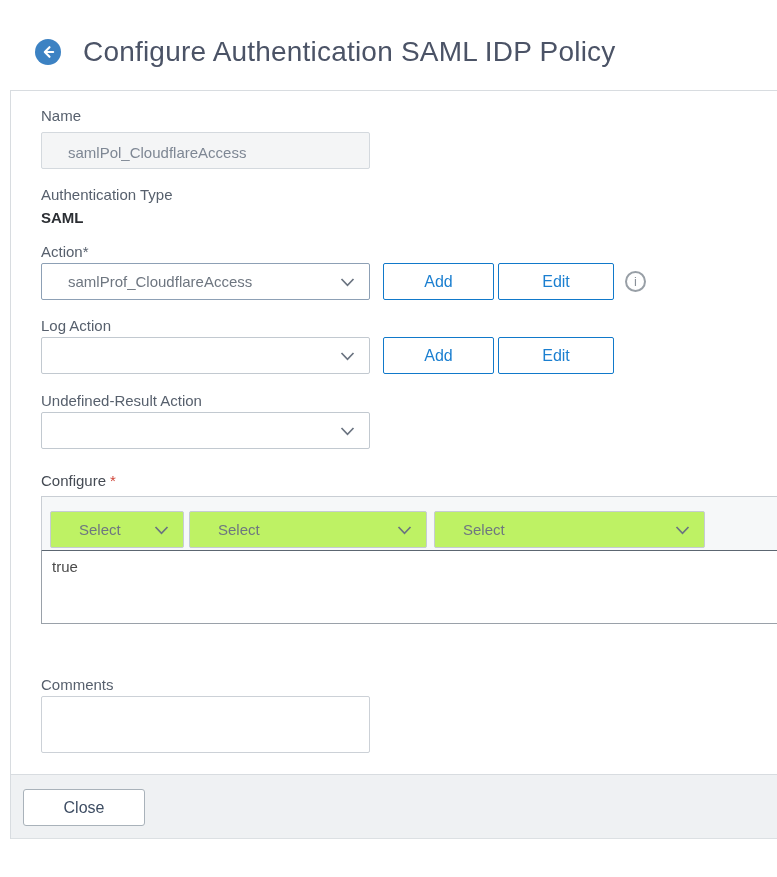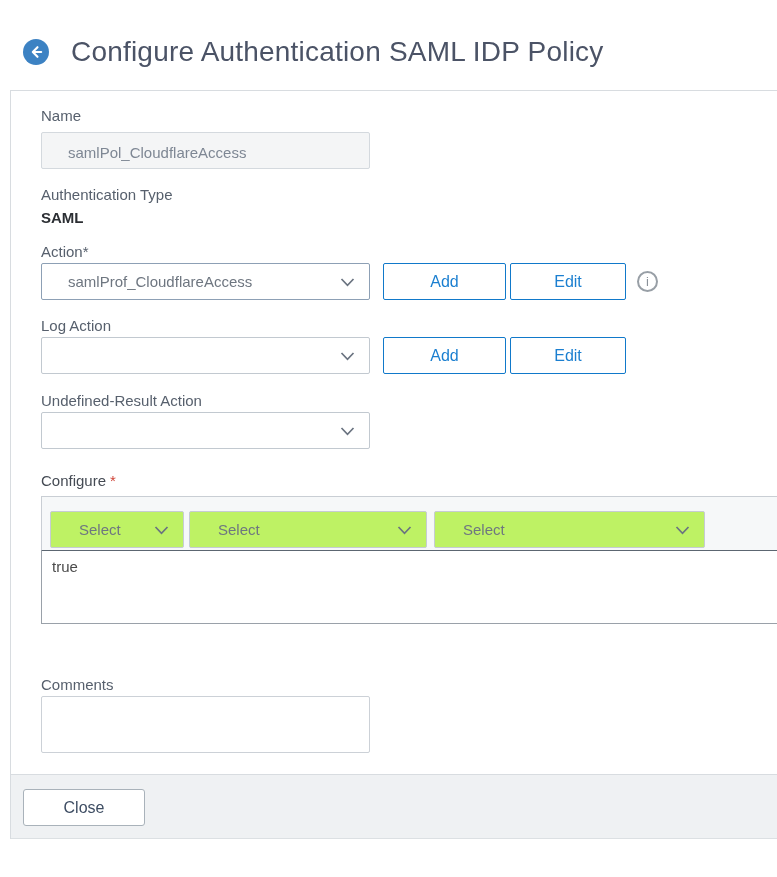--- a/index.html
+++ b/index.html
@@ -1,20 +1,20 @@
 <!DOCTYPE html>
 <html><head>
 <meta charset="utf-8">
 <style>
   * { margin: 0; padding: 0; box-sizing: border-box; }
   html, body { width: 777px; height: 877px; overflow: hidden; background: #ffffff; }
   body { font-family: "Liberation Sans", sans-serif; color: #57606d; }
 
   
-  .header { display: flex; align-items: center; padding: 31px 0 0 23px; height: 73px; }
+  .header { display: flex; align-items: center; padding: 31px 0 0 35px; height: 73px; }
   .back-btn {
     width: 26px; height: 26px; border-radius: 50%;
     background: #3c82c3; border: none; cursor: pointer;
     display: flex; align-items: center; justify-content: center; flex: 0 0 auto;
   }
   .page-title {
     margin-left: 22px; font-size: 28px; font-weight: 400;
     color: #4b5366; letter-spacing: 0.2px; white-space: nowrap;
   }
 
@@ -50,21 +50,21 @@
     position: relative; width: 329px; height: 37px;
     background: #fff; border: 1px solid #c2c9d0; border-radius: 2px;
     display: flex; align-items: center; cursor: pointer;
   }
   .select--accent { border-color: #8da0b5; }
   .select-value { padding-left: 26px; font-size: 15px; color: #6e7680; }
   .chevron { position: absolute; right: 14px; top: 14px; line-height: 0; }
 
   .row { display: flex; align-items: center; margin-top: 2px; }
   .btn-outline {
-    margin-left: 13px; width: 123px; height: 37px;
+    margin-left: 13px; width: 111px; height: 37px;
     background: #ffffff; border: 1px solid #1179ca; border-radius: 2px;
     color: #1b7fd0; font-size: 16px; font-family: "Liberation Sans", sans-serif;
     cursor: pointer;
   }
   .btn-outline + .btn-outline { margin-left: 4px; width: 116px; }
   .info-icon {
     margin-left: 11px; width: 21px; height: 21px; border-radius: 50%;
     border: 2px solid #989fa6; color: #8a9199;
     display: flex; align-items: center; justify-content: center;
     font-size: 13px; font-weight: 400; cursor: pointer;

